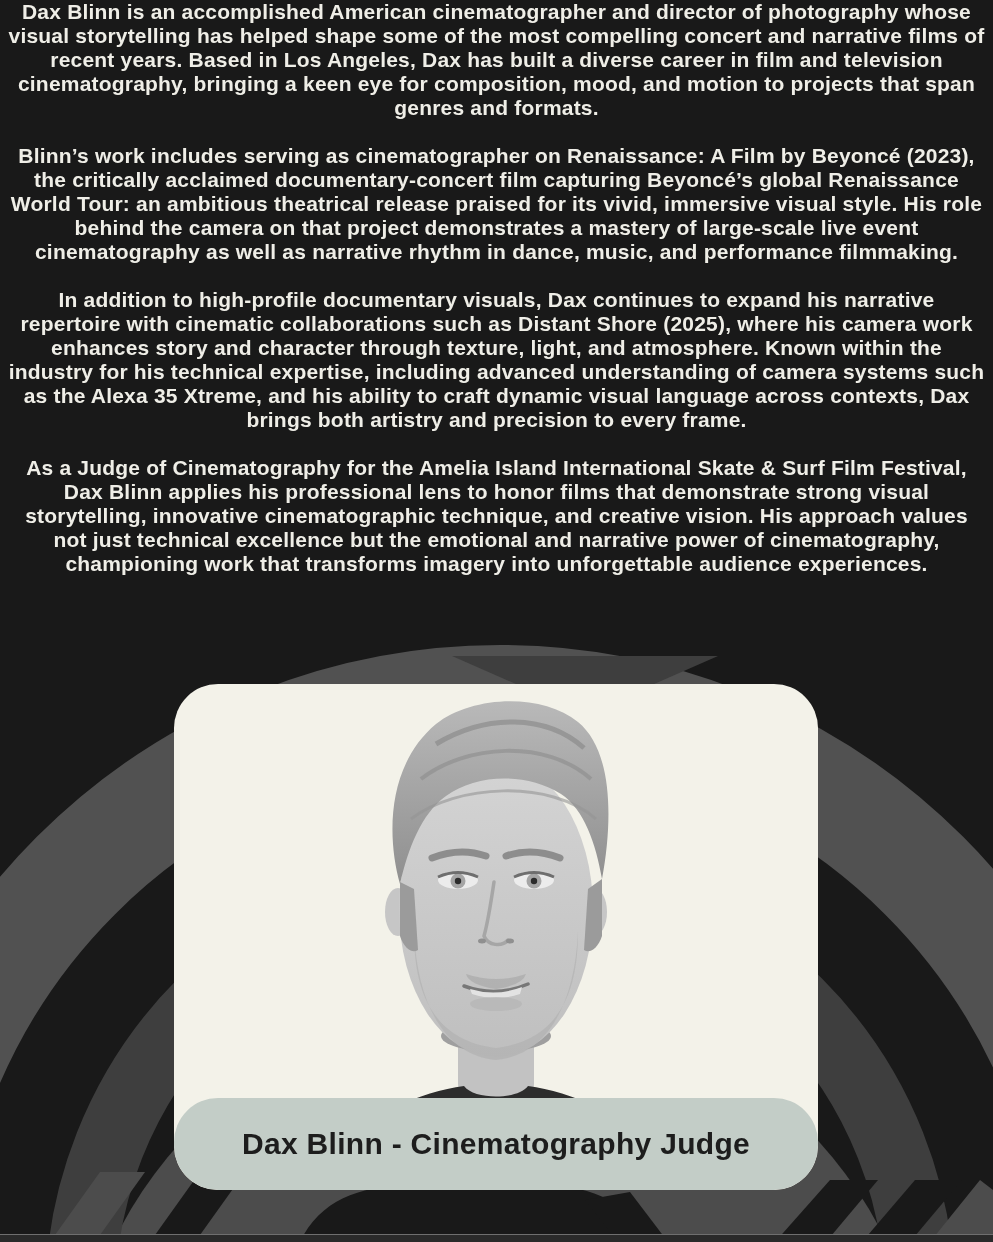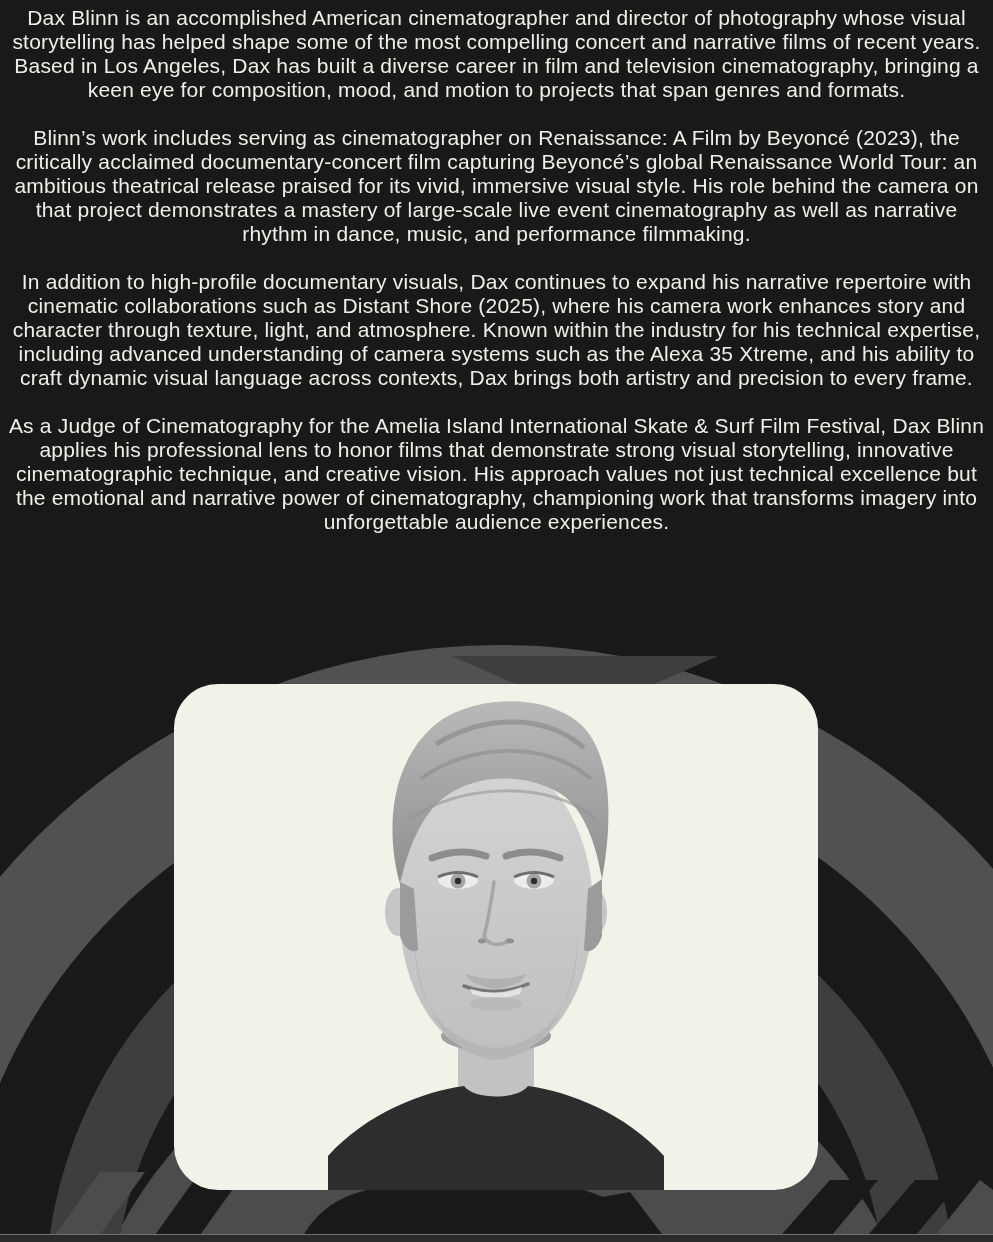--- a/index.html
+++ b/index.html
@@ -11,24 +11,24 @@
   *{margin:0;padding:0;box-sizing:border-box;}
   html,body{width:993px;height:1242px;}
   body{
     position:relative;width:993px;height:1242px;overflow:hidden;
     background:var(--bg);
     font-family:"Liberation Sans", sans-serif;
   }
   .watermark{position:absolute;inset:0;z-index:0;}
   .bio{
     position:absolute;top:0;left:0;right:0;z-index:2;
-    padding:6px 8px 0;
+    padding:0 8px 0;
     text-align:center;
     color:var(--body-text);
-    font-size:21px;line-height:24px;font-weight:400;letter-spacing:.2px;
+    font-size:21px;line-height:24px;font-weight:700;letter-spacing:.2px;
   }
   .bio p{margin:0 0 24px;}
   .profile-card{
     position:absolute;z-index:3;
     left:174px;top:684px;width:644px;height:506px;
     background:var(--card-bg);
     border-radius:44px;
     overflow:hidden;
   }
   .portrait{
@@ -131,15 +131,18 @@
     <path d="M178,198 C174,225 170,245 168,252 C172,262 186,263 192,256" fill="none" stroke="#a6a6a6" stroke-width="3.5" stroke-linecap="round"></path>
     <ellipse cx="166" cy="257" rx="4" ry="2.5" fill="#909090"></ellipse>
     <ellipse cx="194" cy="257" rx="4" ry="2.5" fill="#909090"></ellipse>
 
     <path d="M150,290 Q180,300 210,290 Q207,301 180,305 Q153,301 150,290 Z" fill="#a5a5a5" opacity="0.6"></path>
     <path d="M148,302 Q180,314 212,300" fill="none" stroke="#777777" stroke-width="3.5" stroke-linecap="round"></path>
     <path d="M154,305 Q180,313 206,303 L204,310 Q180,318 156,310 Z" fill="#e3e3e3"></path>
     <ellipse cx="180" cy="320" rx="26" ry="7" fill="#b6b6b6" opacity="0.8"></ellipse>
   </svg>
 
+  <div class="caption-bar">
+    <span>Dax Blinn - Cinematography Judge</span>
+  </div>
 </div>
 
 <div class="footer-strip"></div>
 
 </body></html>

